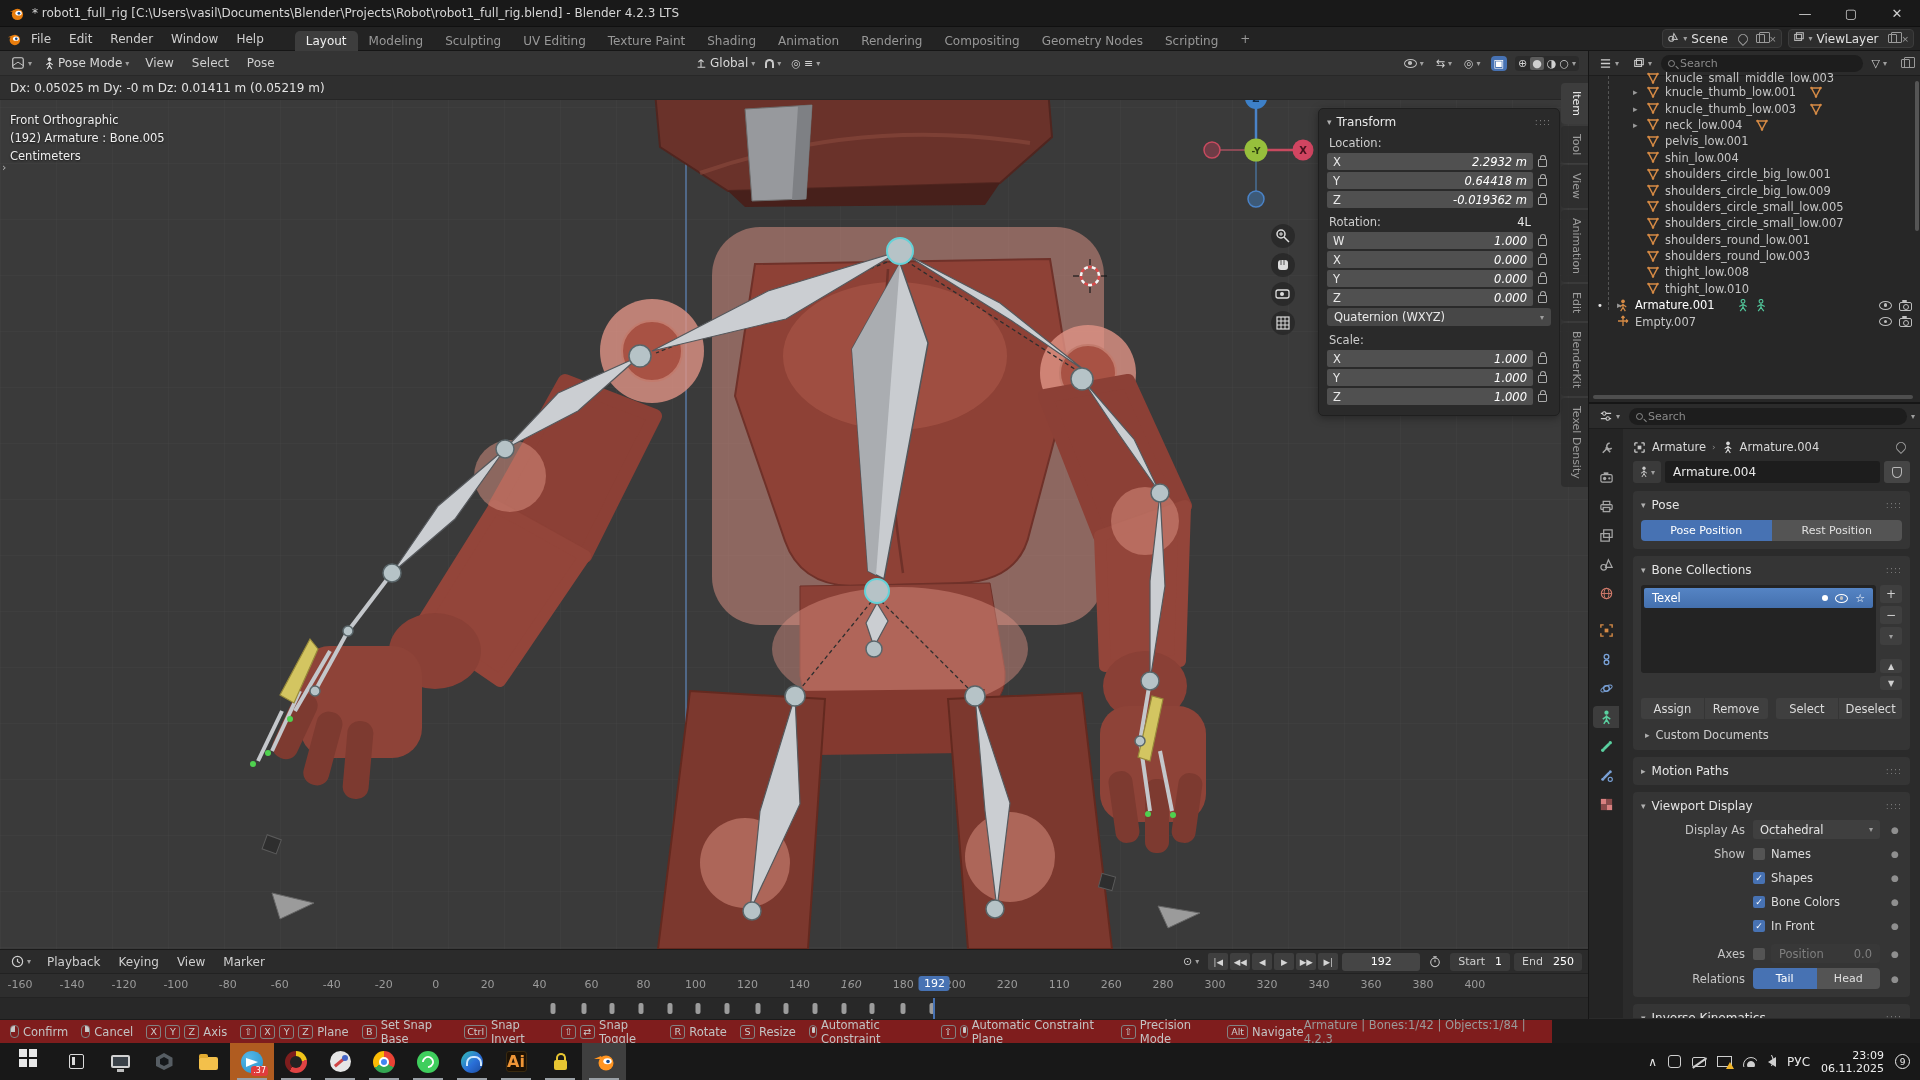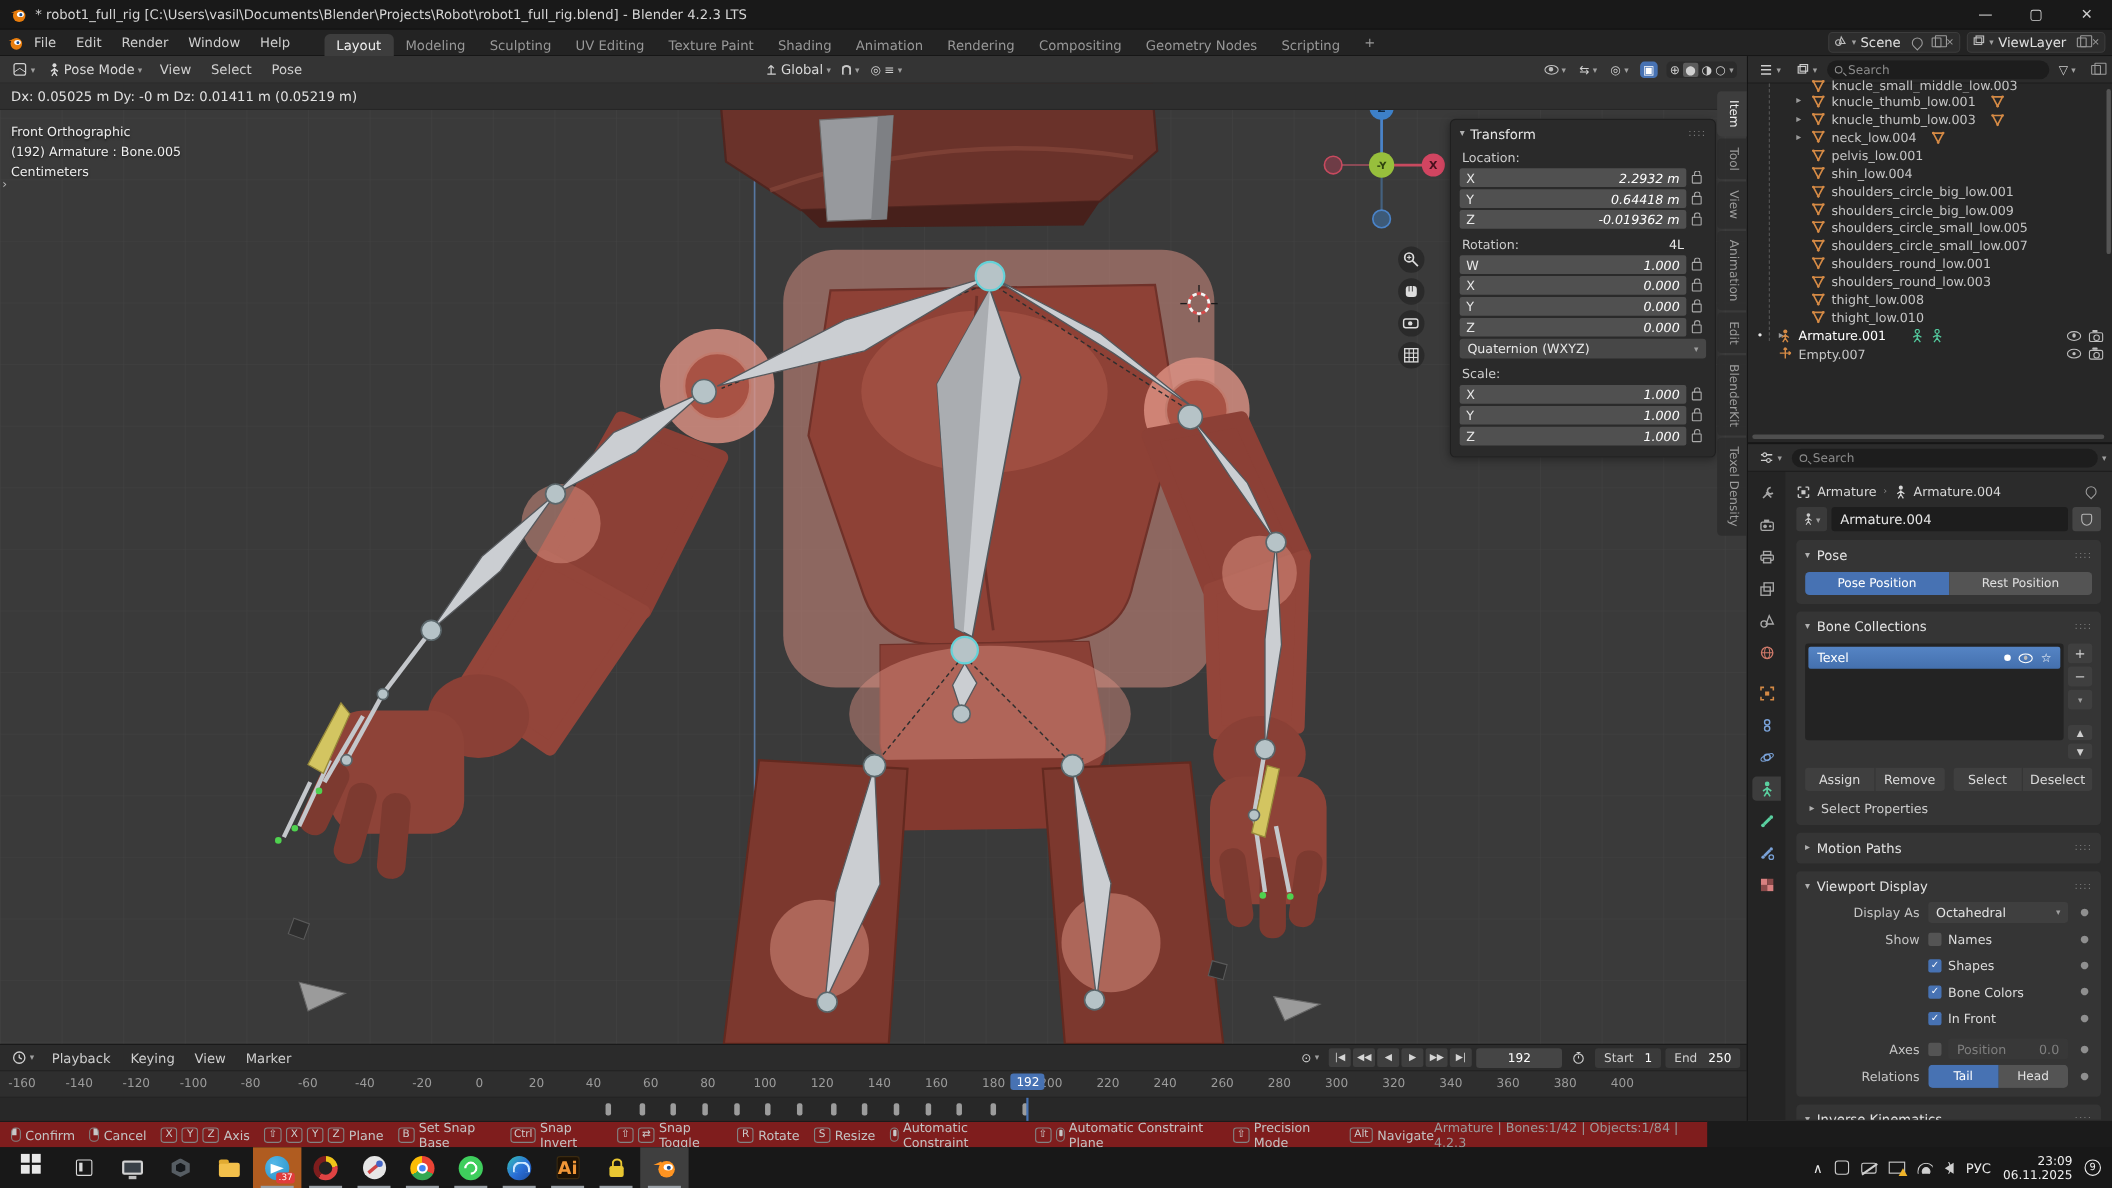--- a/index.html
+++ b/index.html
@@ -688,25 +688,25 @@
       <span class="tick" style="left: 331.76px;">-40</span>
       <span class="tick" style="left: 383.72px;">-20</span>
       <span class="tick" style="left: 435.68px;">0</span>
       <span class="tick" style="left: 487.64px;">20</span>
       <span class="tick" style="left: 539.6px;">40</span>
       <span class="tick" style="left: 591.56px;">60</span>
       <span class="tick" style="left: 643.52px;">80</span>
       <span class="tick" style="left: 695.48px;">100</span>
       <span class="tick" style="left: 747.44px;">120</span>
       <span class="tick" style="left: 799.4px;">140</span>
-      <span class="tick" style="left: 851.36px;">160</span>
+      <span class="tick" style="left: 851.36px; font-style: italic;">160</span>
       <span class="tick" style="left: 903.32px;">180</span>
       <span class="tick" style="left: 955.28px;">200</span>
       <span class="tick" style="left: 1007.24px;">220</span>
-      <span class="tick" style="left: 1059.2px;">240</span>
+      <span class="tick" style="left: 1059.2px;">110</span>
       <span class="tick" style="left: 1111.16px;">260</span>
       <span class="tick" style="left: 1163.12px;">280</span>
       <span class="tick" style="left: 1215.08px;">300</span>
       <span class="tick" style="left: 1267.04px;">320</span>
       <span class="tick" style="left: 1319px;">340</span>
       <span class="tick" style="left: 1370.96px;">360</span>
       <span class="tick" style="left: 1422.92px;">380</span>
       <span class="tick" style="left: 1474.88px;">400</span>
       <div id="playhead-chip" style="left: 934.496px;">192</div>
     </div>
@@ -1163,21 +1163,21 @@
                 <div class="pbtn">Assign</div>
                 <div class="pbtn">Remove</div>
               </div>
               <div class="btnpair">
                 <div class="pbtn">Select</div>
                 <div class="pbtn">Deselect</div>
               </div>
             </div>
           <div class="subcollapse">
               <span class="tri">▸</span>
-              <span>Select Properties</span>
+              <span>Custom Documents</span>
             </div>
         </div>
 
         <div class="panel hdr-only">
           <div class="p-head">
               <span class="tri">▸</span>
               <span>Motion Paths</span>
               <span class="grip">::::</span>
             </div>
         </div>

